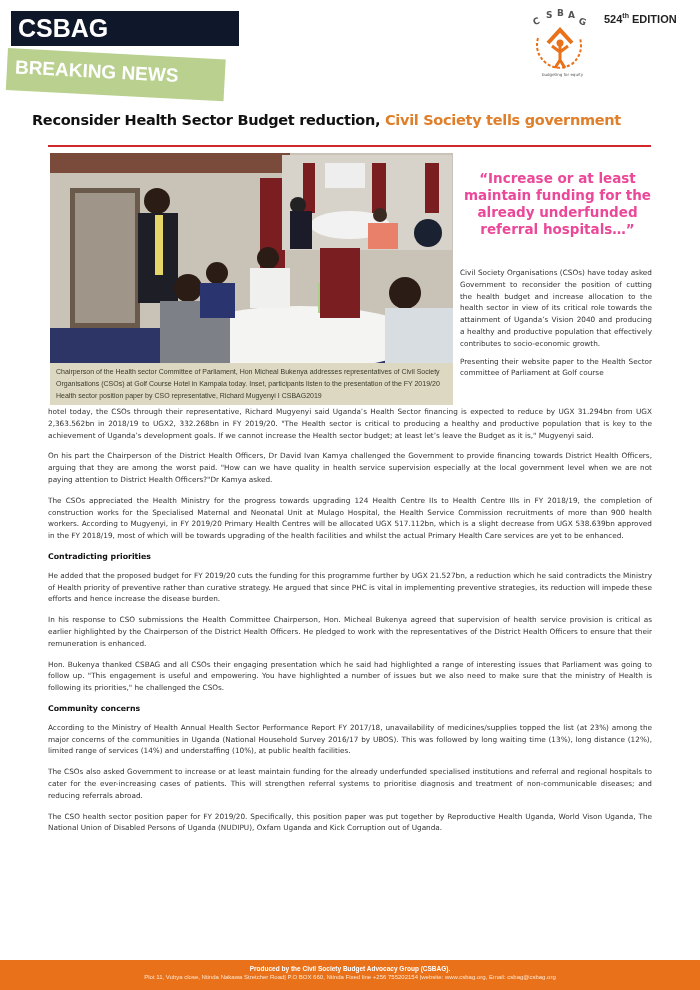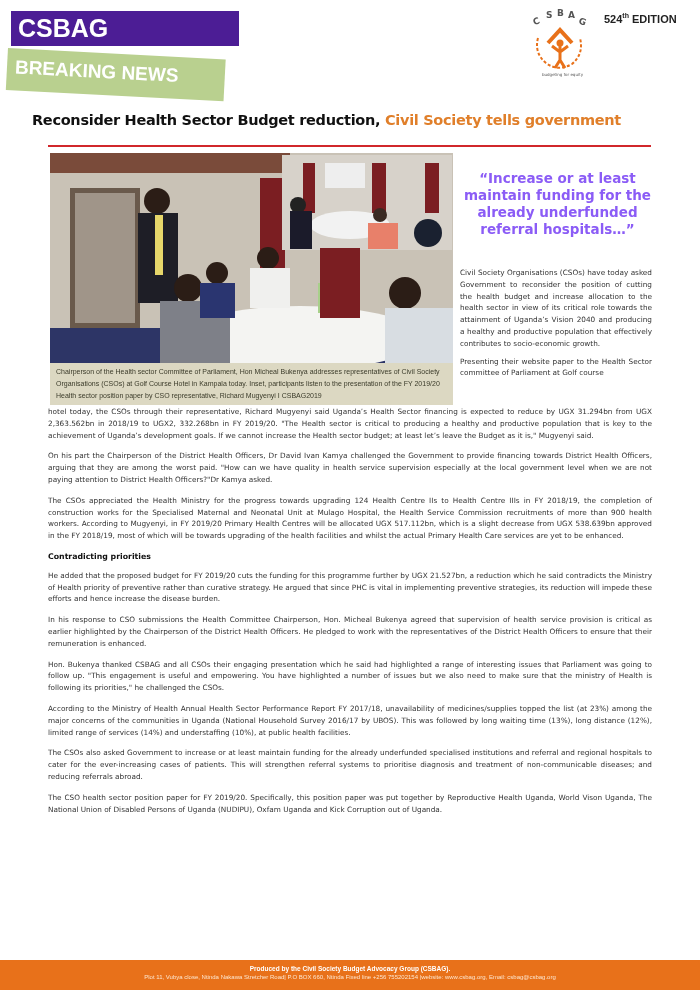--- a/index.html
+++ b/index.html
@@ -2,21 +2,21 @@
 <html><head>
 <meta charset="utf-8">
 <style>
   html, body { margin: 0; padding: 0; }
   body {
     width: 700px; height: 990px; position: relative; overflow: hidden;
     background: #ffffff; font-family: "DejaVu Sans", sans-serif; color: #222;
   }
   .csbag-bar {
     position: absolute; left: 11px; top: 11px; width: 228px; height: 35px;
-    background: #4c1d95; color: #fff; font-family: "Liberation Sans", sans-serif;
+    background: #0f172a; color: #fff; font-family: "Liberation Sans", sans-serif;
     font-weight: bold; font-size: 25px; line-height: 35px; padding-left: 7px; box-sizing: border-box;
   }
   .breaking-bar {
     position: absolute; left: 8px; top: 48px; width: 218px; height: 42px;
     background: #b9d08f; color: #fff; font-family: "Liberation Sans", sans-serif;
     font-weight: bold; font-size: 19px; line-height: 38px; padding-left: 8px; box-sizing: border-box;
     transform: rotate(3deg); transform-origin: left top;
   }
   .logo { position: absolute; left: 528px; top: 8px; width: 64px; height: 70px; }
   .edition {
@@ -33,21 +33,21 @@
   .photo {
     position: absolute; left: 50px; top: 153px; width: 403px; height: 211px; overflow: hidden; background: #bfb7ae;
   }
   .caption {
     position: absolute; left: 50px; top: 363px; width: 403px; height: 42px; background: #dcd8c2;
     box-sizing: border-box; padding: 3px 6px; font-family: "Liberation Sans", sans-serif;
     font-size: 7px; line-height: 12px; color: #3b3b2a;
   }
   .pullquote {
     position: absolute; left: 460px; top: 170px; width: 195px; text-align: center;
-    font-family: "DejaVu Sans", sans-serif; font-weight: bold; font-size: 13.5px; line-height: 17px; color: #8b5cf6;
+    font-family: "DejaVu Sans", sans-serif; font-weight: bold; font-size: 13.5px; line-height: 17px; color: #ec4899;
   }
   .side-text {
     position: absolute; left: 460px; top: 267px; width: 192px;
     font-family: "DejaVu Sans", sans-serif; font-size: 7.3px; line-height: 11.8px; color: #333; text-align: justify;
   }
   .side-text p { margin: 0 0 6px 0; }
   .body-text {
     position: absolute; left: 48px; top: 406px; width: 604px;
     font-family: "DejaVu Sans", sans-serif; font-size: 7.3px; line-height: 11.8px; color: #333; text-align: justify;
   }
@@ -139,20 +139,21 @@
 </div>
 
 <div class="body-text">
   <p>hotel today, the CSOs through their representative, Richard Mugyenyi said Uganda’s Health Sector financing is expected to reduce by UGX 31.294bn from UGX 2,363.562bn in 2018/19 to UGX2, 332.268bn in FY 2019/20. "The Health sector is critical to producing a healthy and productive population that is key to the achievement of Uganda’s development goals. If we cannot increase the Health sector budget; at least let’s leave the Budget as it is," Mugyenyi said.</p>
   <p>On his part the Chairperson of the District Health Officers, Dr David Ivan Kamya challenged the Government to provide financing towards District Health Officers, arguing that they are among the worst paid. "How can we have quality in health service supervision especially at the local government level when we are not paying attention to District Health Officers?"Dr Kamya asked.</p>
   <p>The CSOs appreciated the Health Ministry for the progress towards upgrading 124 Health Centre IIs to Health Centre IIIs in FY 2018/19, the completion of construction works for the Specialised Maternal and Neonatal Unit at Mulago Hospital, the Health Service Commission recruitments of more than 900 health workers. According to Mugyenyi, in FY 2019/20 Primary Health Centres will be allocated UGX 517.112bn, which is a slight decrease from UGX 538.639bn approved in the FY 2018/19, most of which will be towards upgrading of the health facilities and whilst the actual Primary Health Care services are yet to be enhanced.</p>
   <h3>Contradicting priorities</h3>
   <p>He added that the proposed budget for FY 2019/20 cuts the funding for this programme further by UGX 21.527bn, a reduction which he said contradicts the Ministry of Health priority of preventive rather than curative strategy. He argued that since PHC is vital in implementing preventive strategies, its reduction will impede these efforts and hence increase the disease burden.</p>
   <p>In his response to CSO submissions the Health Committee Chairperson, Hon. Micheal Bukenya agreed that supervision of health service provision is critical as earlier highlighted by the Chairperson of the District Health Officers. He pledged to work with the representatives of the District Health Officers to ensure that their remuneration is enhanced.</p>
   <p>Hon. Bukenya thanked CSBAG and all CSOs their engaging presentation which he said had highlighted a range of interesting issues that Parliament was going to follow up.  "This engagement is useful and empowering. You have highlighted a number of issues but we also need to make sure that the ministry of Health is following its priorities," he challenged the CSOs.</p>
+  <h3>Community concerns</h3>
   <p>According to the Ministry of Health Annual Health Sector Performance Report FY 2017/18, unavailability of medicines/supplies topped the list (at 23%) among the major concerns of the communities in Uganda (National Household Survey 2016/17 by UBOS). This was followed by long waiting time (13%), long distance (12%), limited range of services (14%) and understaffing (10%), at public health facilities.</p>
   <p>The CSOs also asked Government to increase or at least maintain funding for the already underfunded specialised institutions and referral and regional hospitals to cater for the ever-increasing cases of patients. This will strengthen referral systems to prioritise diagnosis and treatment of non-communicable diseases; and reducing referrals abroad.</p>
   <p>The CSO health sector position paper for FY 2019/20. Specifically, this position paper was put together by Reproductive Health Uganda, World Vison Uganda, The National Union of Disabled Persons of Uganda (NUDIPU), Oxfam Uganda and Kick Corruption out of Uganda.</p>
 </div>
 
 <div class="footer">
   <div class="l1">Produced by the Civil Society Budget Advocacy Group (CSBAG).</div>
   <div class="l2">Plot 11, Vubya close, Ntinda Nakawa Stretcher Road| P.O BOX 660, Ntinda Fixed line +256 755202154 |website: www.csbag.org, Email: csbag@csbag.org</div>
 </div>
 

